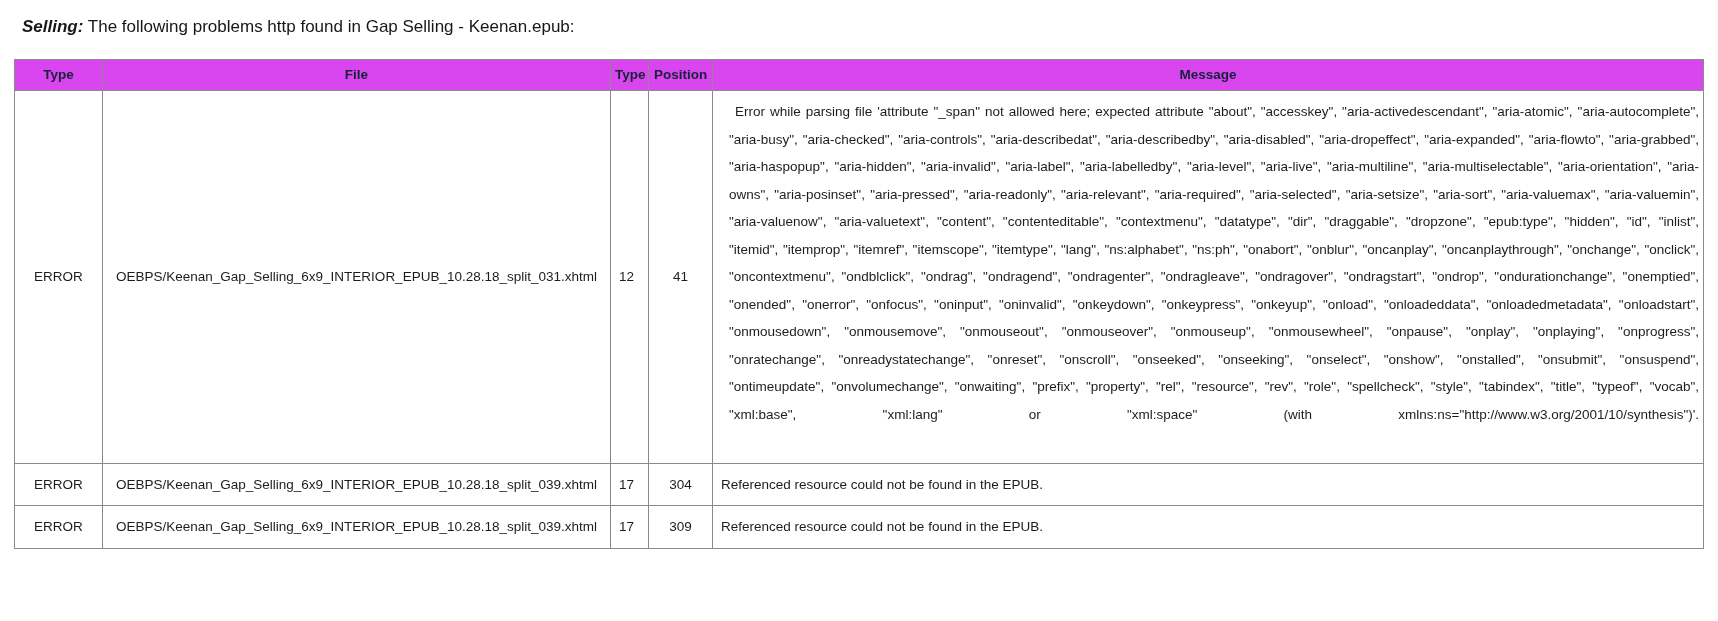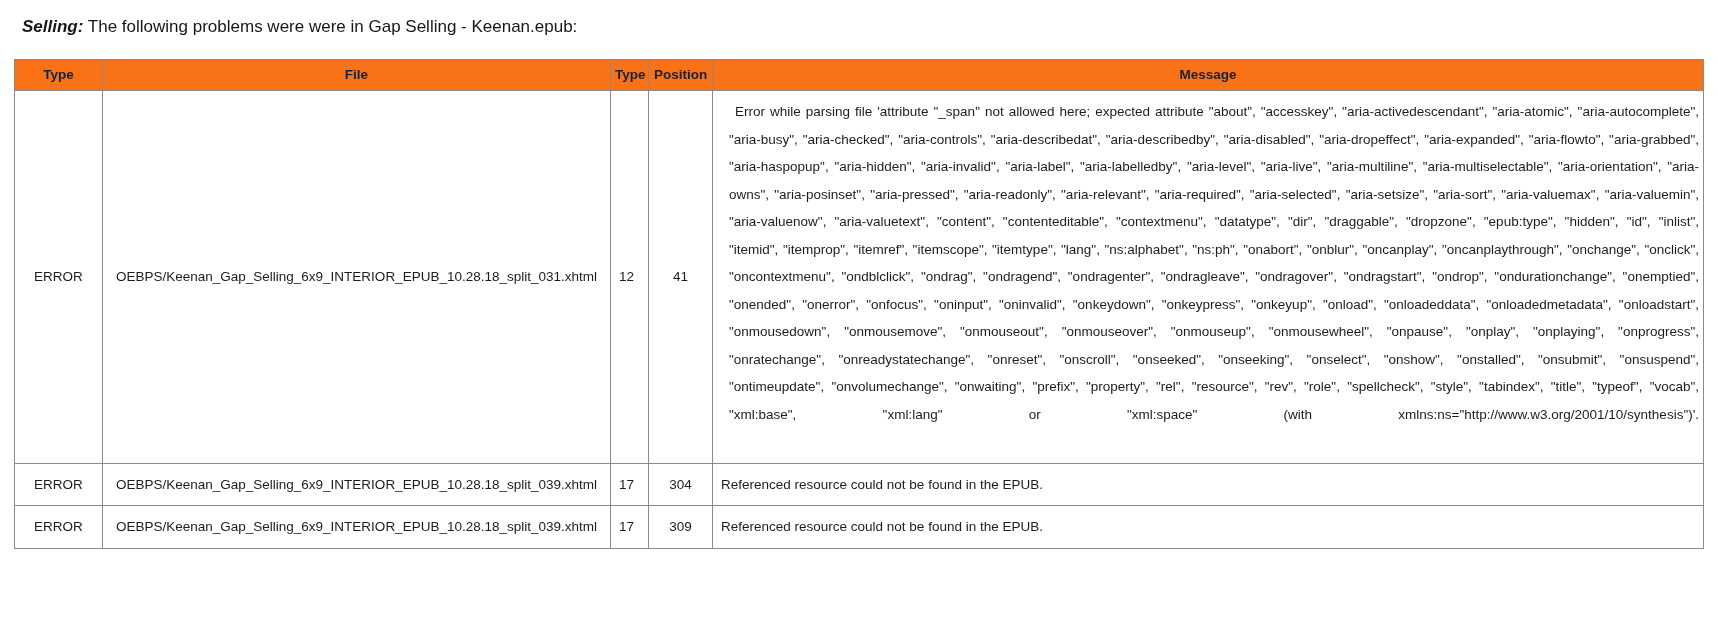--- a/index.html
+++ b/index.html
@@ -35,21 +35,21 @@
     margin: 21px 14px 0 14px;
     width: 1690px;
   }
   table.report {
     border-collapse: collapse;
     width: 1690px;
     table-layout: fixed;
     border: 1px solid #8a8a8a;
   }
   table.report th {
-    background: #f97316;
+    background: #d946ef;
     color: #152238;
     font-size: 13.5px;
     font-weight: bold;
     text-align: center;
     padding: 7px 4px;
     border: 1px solid #8a8a8a;
     line-height: 16px;
   }
   table.report td {
     border: 1px solid #8a8a8a;
@@ -87,21 +87,21 @@
     display: inline-block;
     width: 100%;
   }
 </style>
 </head>
 <body>
 
 <div class="page">
 
   <div class="results-line">
-    <span class="results-label">Selling:</span><span> The following problems were were in </span><span class="results-file">Gap Selling - Keenan.epub</span><span>:</span>
+    <span class="results-label">Selling:</span><span> The following problems http found in </span><span class="results-file">Gap Selling - Keenan.epub</span><span>:</span>
   </div>
 
   <div class="table-wrap">
     <table class="report">
       <colgroup>
         <col class="col-type">
         <col class="col-file">
         <col class="col-line">
         <col class="col-pos">
         <col class="col-msg">

